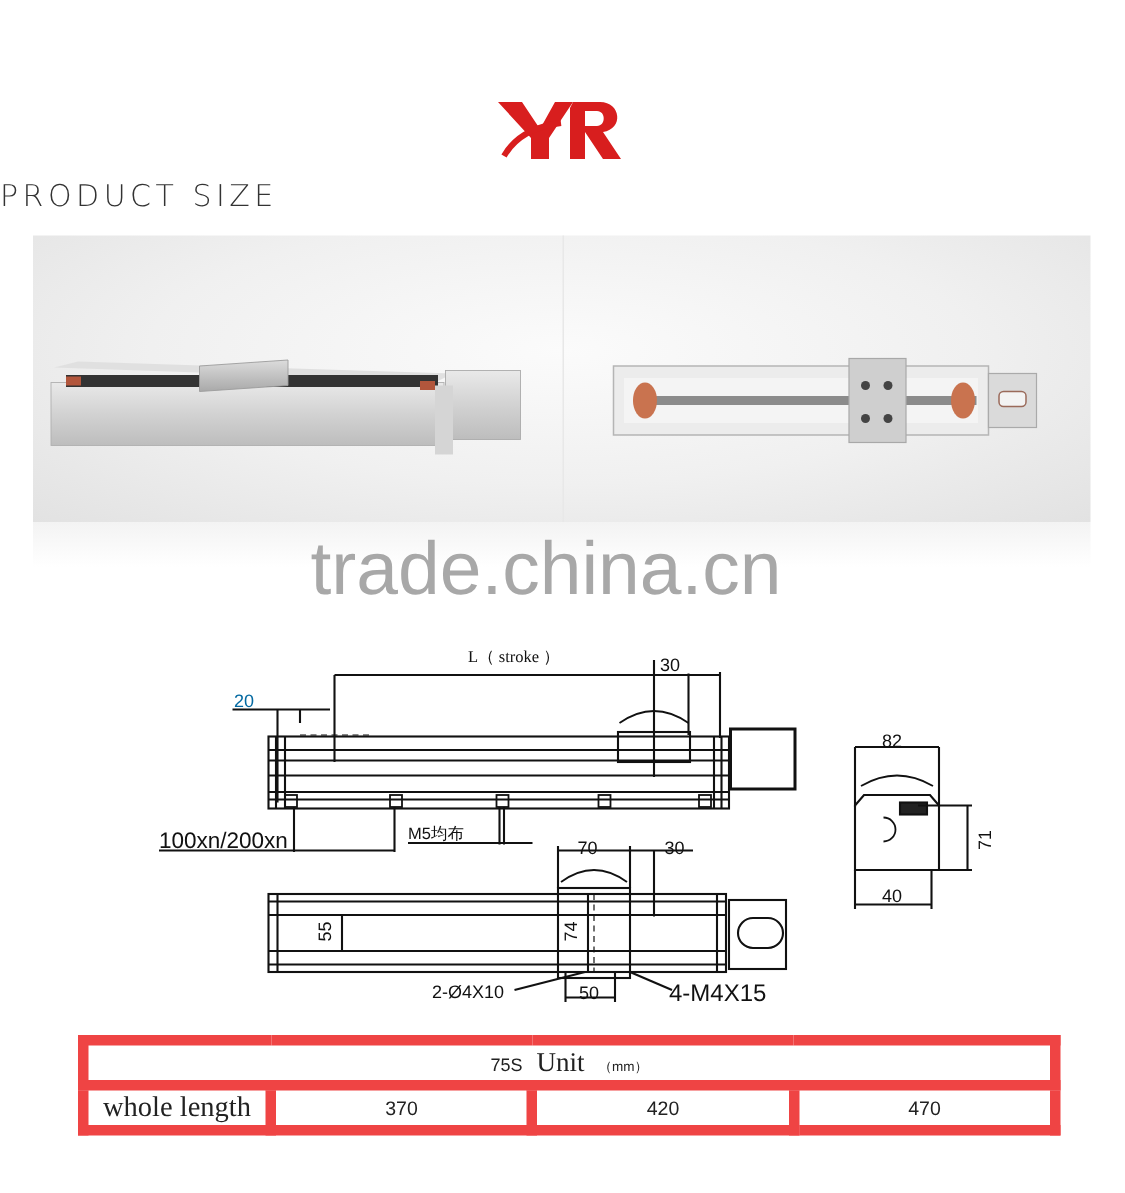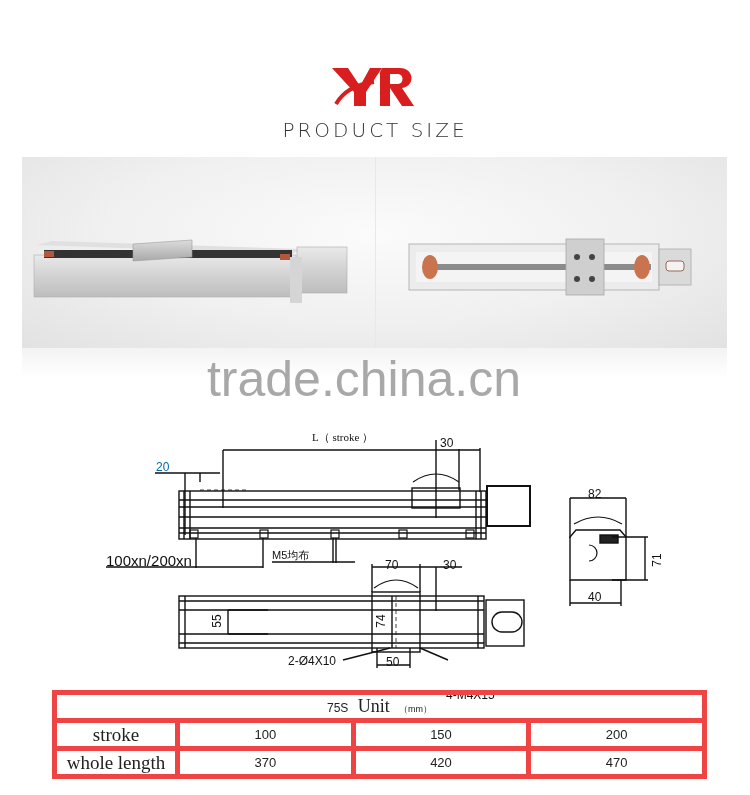--- a/index.html
+++ b/index.html
@@ -1,32 +1,32 @@
 <!DOCTYPE html>
 <html><head>
 <meta charset="utf-8">
 <style>
   html, body { margin: 0; padding: 0; background: #ffffff; }
   body { width: 750px; height: 795px; position: relative; overflow: hidden; font-family: "Liberation Sans", sans-serif; }
   .abs { position: absolute; }
 
   
   .logo { left: 330px; top: 60px; width: 90px; height: 50px; }
-  .title { left: 0; width: 750px; top: 118px; text-align: center; font-family: "DejaVu Sans", sans-serif; font-size: 20px; letter-spacing: 3px; color: #333333; font-weight: 300; }
+  .title { left: 0; width: 750px; top: 118px; font-family: "DejaVu Sans", sans-serif; font-size: 20px; letter-spacing: 3px; color: #333333; font-weight: 300; }
 
   
   .photo-band { left: 22px; top: 157px; width: 705px; height: 191px; background: radial-gradient(ellipse at 50% 40%, #fbfbfb 0%, #f0f0f0 55%, #e2e2e2 100%); }
   .photo-divider { left: 375px; top: 157px; width: 1px; height: 191px; background: #e8e8e8; }
   .fade-band { left: 22px; top: 348px; width: 705px; height: 30px; background: linear-gradient(#f3f3f3, #ffffff); }
 
   .watermark { left: 0; width: 728px; top: 350px; text-align: center; font-family: "Liberation Sans", sans-serif; font-size: 50px; color: #9a9a9a; letter-spacing: 0px; opacity: 0.85; }
 
   
   .spec-table { left: 52px; top: 690px; width: 655px; border-collapse: collapse; }
-  .spec-table td { border: 5px solid #ef4444; text-align: center; color: #222; height: 23px; padding: 0; }
+  .spec-table td { border: 7px solid #ef4444; text-align: center; color: #222; height: 23px; padding: 0; }
   .spec-table .hdr { height: 23px; font-size: 12px; }
   .hdr .unit-word { font-family: "Liberation Serif", serif; font-size: 18px; margin: 0 6px; }
   .hdr .unit-mm { font-size: 9px; }
   .rowlabel { font-family: "Liberation Serif", serif; font-size: 19px; width: 118px; }
   .val { font-size: 13px; }
 </style>
 </head>
 <body>
 
 <svg class="abs logo" viewBox="0 0 90 50">
@@ -175,40 +175,34 @@
 <div class="abs" style="left:440px;top:436px;font-size:12px;color:#111">30</div>
 <div class="abs" style="left:156px;top:460px;font-size:12px;color:#0369a1">20</div>
 <div class="abs" style="left:106px;top:552px;font-size:15px;color:#111">100xn/200xn</div>
 <div class="abs" style="left:272px;top:548px;font-size:11px;color:#111">M5均布</div>
 <div class="abs" style="left:385px;top:558px;font-size:12px;color:#111">70</div>
 <div class="abs" style="left:443px;top:558px;font-size:12px;color:#111">30</div>
 <div class="abs" style="left:210px;top:614px;font-size:12px;color:#111;transform:rotate(-90deg)">55</div>
 <div class="abs" style="left:374px;top:614px;font-size:12px;color:#111;transform:rotate(-90deg)">74</div>
 <div class="abs" style="left:386px;top:655px;font-size:12px;color:#111">50</div>
 <div class="abs" style="left:288px;top:654px;font-size:12px;color:#111">2-Ø4X10</div>
-<div class="abs" style="left:446px;top:688px;font-size:12px;color:#111">4-M4X15</div>
+<div class="abs" style="left:446px;top:654px;font-size:16px;color:#111">4-M4X15</div>
 <div class="abs" style="left:588px;top:487px;font-size:12px;color:#111">82</div>
 <div class="abs" style="left:650px;top:553px;font-size:12px;color:#111;transform:rotate(-90deg)">71</div>
 <div class="abs" style="left:588px;top:590px;font-size:12px;color:#111">40</div>
 
 <table class="abs spec-table">
   <tbody>
       <tr>
     <td class="hdr" colspan="4">
       <span>75S</span>
       <span class="unit-word">Unit</span>
       <span class="unit-mm">（mm）</span>
     </td>
   </tr>
   <tr>
-    <td class="rowlabel">stroke</td>
-    <td class="val">100</td>
-    <td class="val">150</td>
-    <td class="val">200</td>
-  </tr>
-  <tr>
     <td class="rowlabel">whole length</td>
     <td class="val">370</td>
     <td class="val">420</td>
     <td class="val">470</td>
   </tr>
 </tbody>
   </table>
 
 </body></html>

